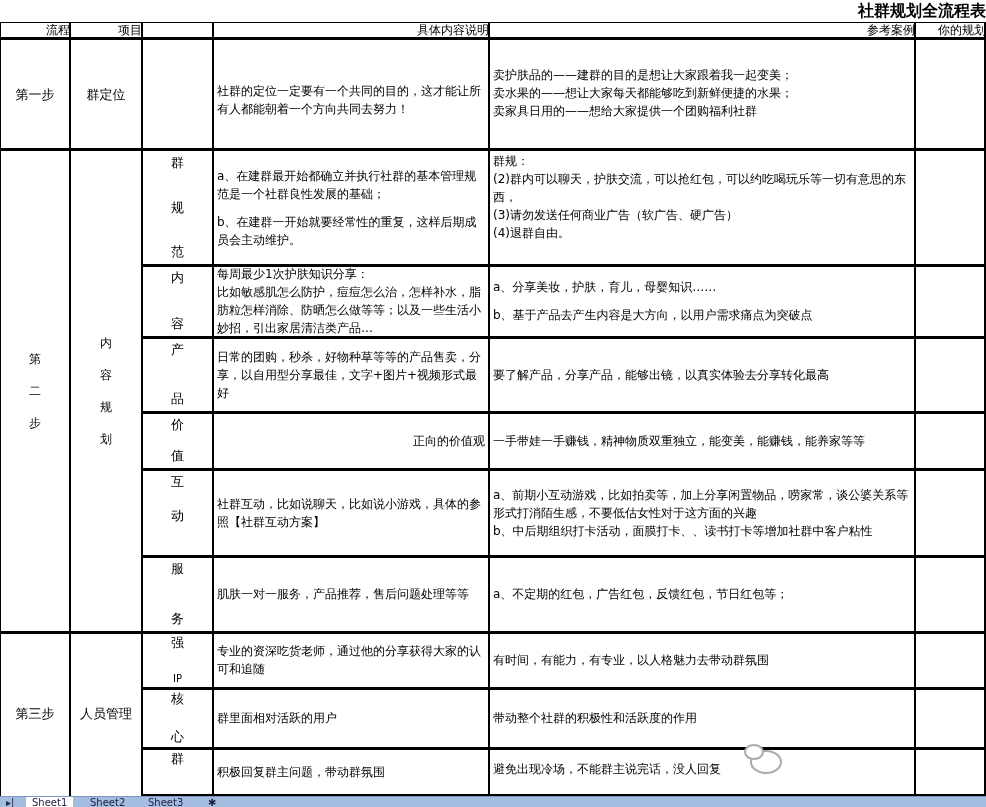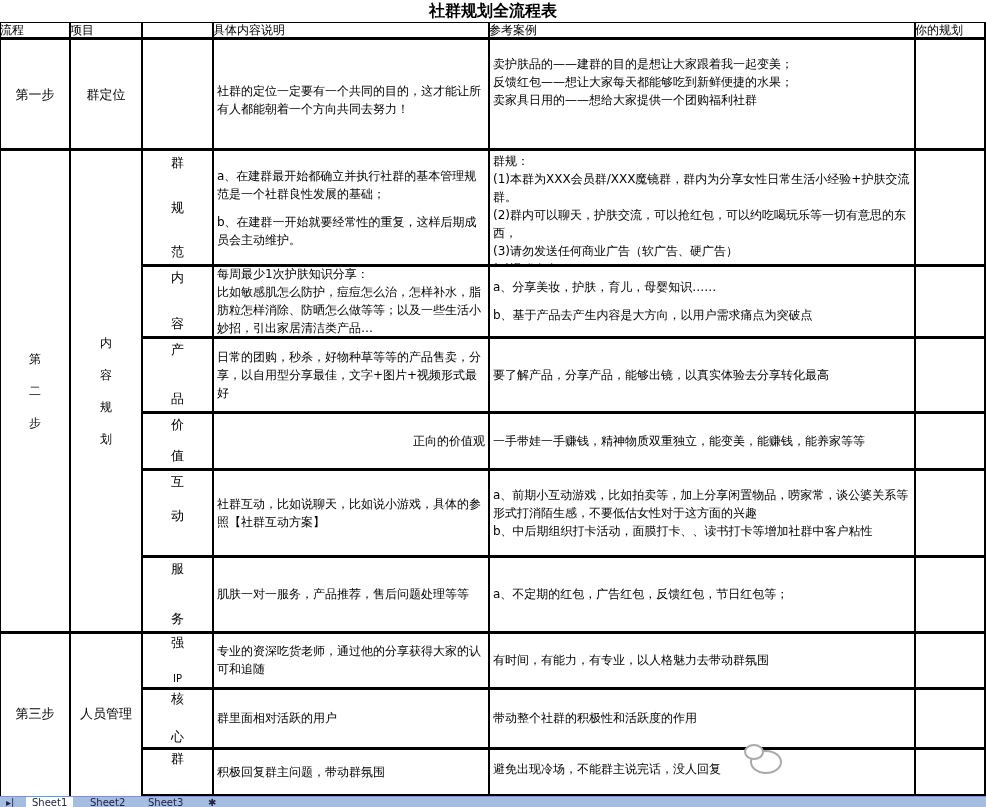--- a/index.html
+++ b/index.html
@@ -1,20 +1,20 @@
 <!DOCTYPE html>
 <html><head>
 <meta charset="utf-8">
 <style>
   html, body { margin:0; padding:0; }
   body { width:986px; height:807px; overflow:hidden; background:#fff; font-family:"DejaVu Sans","Liberation Sans",sans-serif; color:#000; position:relative; }
-  .title { position:absolute; left:0; top:0; width:986px; height:22px; text-align:center; font-family:Liberation Serif, serif; font-weight:bold; font-size:16px; line-height:22px; }
+  .title { position:absolute; left:0; top:0; width:986px; height:22px; text-align:right; font-family:Liberation Serif, serif; font-weight:bold; font-size:16px; line-height:22px; }
   .grid { position:absolute; left:0; top:22px; width:986px; }
   .cell { position:absolute; box-sizing:border-box; font-size:12px; line-height:18px; overflow:hidden; }
-  .hdr { text-align:left; font-size:12px; line-height:16px; border-bottom:3px solid #000; }
+  .hdr { text-align:right; font-size:12px; line-height:16px; border-bottom:3px solid #000; }
   .vline { position:absolute; background:#000; }
   .hline { position:absolute; background:#000; }
   .txt { padding:0 4px; display:flex; flex-direction:column; justify-content:center; height:100%; }
   .txt p { margin:0; }
   .center { display:flex; align-items:center; justify-content:center; height:100%; text-align:center; font-size:13px; }
   .vert { display:flex; flex-direction:column; align-items:center; justify-content:space-between; height:100%; font-size:13px; padding:4px 0; box-sizing:border-box; }
   .vertc { display:flex; flex-direction:column; align-items:center; justify-content:center; height:100%; font-size:12px; gap:14px; }
   .tabbar { position:absolute; left:0; top:796px; width:986px; height:11px; background:#a4bde0; border-top:1px solid #7a97c4; }
   .tab { position:absolute; top:0; height:11px; font-size:10px; line-height:12px; color:#224; padding:0 6px; }
   .tab.active { background:#fff; }
@@ -41,24 +41,24 @@
     </div>
   <div class="cell" style="left:70px;top:18px;width:72px;height:110px;">
       <div class="center">群定位</div>
     </div>
   <div class="cell" style="left:213px;top:18px;width:276px;height:110px;">
     <div class="txt">
       <p style="height:10px"></p>
       <p>社群的定位一定要有一个共同的目的，这才能让所有人都能朝着一个方向共同去努力！</p>
     </div>
   </div>
-  <div class="cell" style="left:489px;top:5px;width:392px;height:110px;border-radius:19px;">
+  <div class="cell" style="left:489px;top:16px;width:392px;height:110px;border-radius:19px;">
     <div class="txt">
       <p>卖护肤品的——建群的目的是想让大家跟着我一起变美；</p>
-      <p>反馈红包——想让大家每天都能够吃到新鲜便捷的水果；</p>
+      <p>卖水果的——想让大家每天都能够吃到新鲜便捷的水果；</p>
       <p>卖家具日用的——想给大家提供一个团购福利社群</p>
     </div>
   </div>
   <div class="cell" style="left:915px;top:18px;width:71px;height:110px;"></div>
 
   <div class="cell" style="left:0;top:128px;width:70px;height:482px;">
     <div class="vertc">
       <span>第</span>
       <span>二</span>
       <span>步</span>
@@ -83,21 +83,20 @@
   <div class="cell" style="left:213px;top:128px;width:276px;height:115px;">
     <div class="txt">
         <p>a、在建群最开始都确立并执行社群的基本管理规范是一个社群良性发展的基础；</p>
         <p style="height:10px"></p>
         <p>b、在建群一开始就要经常性的重复，这样后期成员会主动维护。</p>
       </div>
   </div>
   <div class="cell" style="left:489px;top:128px;width:426px;height:115px;">
     <div class="txt" style="justify-content:flex-start;padding-top:2px;">
         <p>群规：</p>
-        <p>(1)本群为XXX会员群/XXX魔镜群，群内为分享女性日常生活小经验+护肤交流群。</p>
         <p>(2)群内可以聊天，护肤交流，可以抢红包，可以约吃喝玩乐等一切有意思的东西，</p>
         <p>(3)请勿发送任何商业广告（软广告、硬广告）</p>
         <p>(4)退群自由。</p>
       </div>
   </div>
 
   <div class="cell" style="left:142px;top:243px;width:71px;height:72px;">
     <div class="vert">
         <span>内</span>
         <span>容</span>

